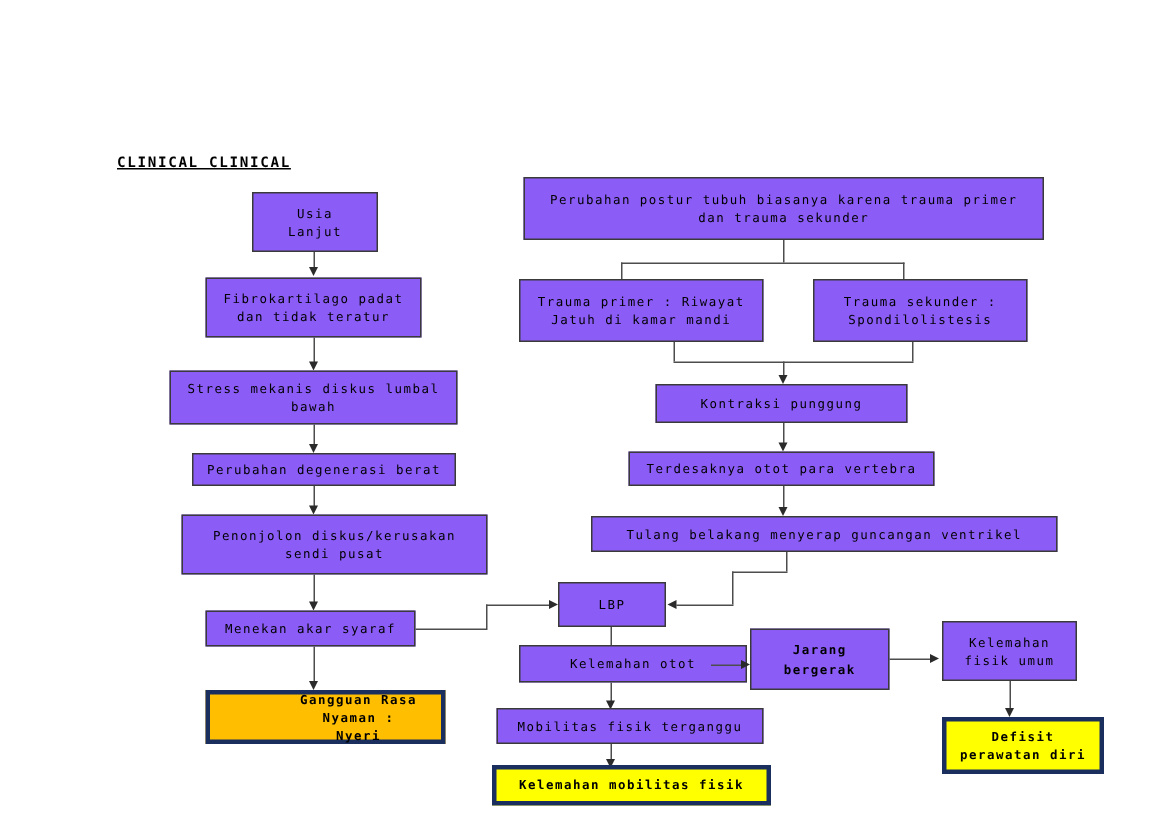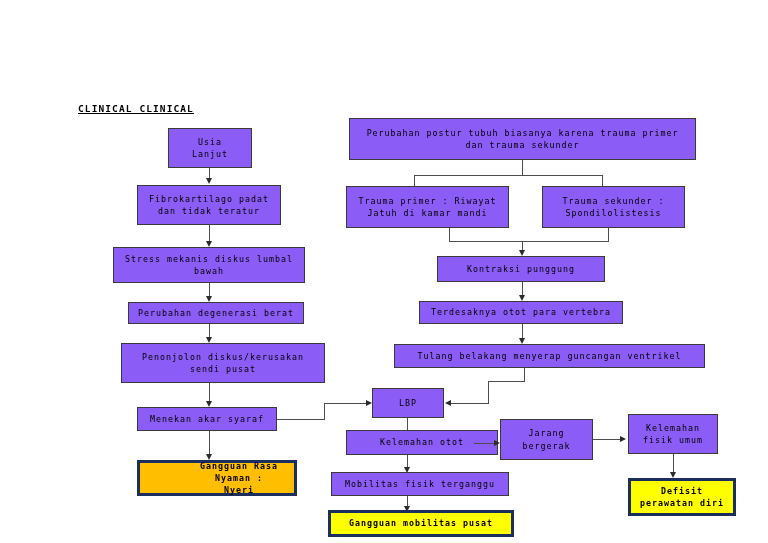--- a/index.html
+++ b/index.html
@@ -216,24 +216,24 @@
   <div class="arw down" style="left:404px; top:467px;"></div>
 
   <div class="node" style="left:331px; top:472px; width:178px; height:24px;">
     <span class="txt">Mobilitas fisik terganggu</span>
   </div>
 
   <div class="ln v" style="left:407px; top:496px; height:11px;"></div>
   <div class="arw down" style="left:404px; top:506px;"></div>
 
   <div class="node hl-yellow" style="left:328px; top:510px; width:186px; height:27px;">
-    <span class="txt">Gangguan mobilitas pusat</span>
-  </div>
-
-  <div class="node" style="left:500px; top:419px; width:93px; height:41px;">
+    <span class="txt">Kelemahan mobilitas fisik</span>
+  </div>
+
+  <div class="node" style="left:500px; top:419px; width:93px; height:41px;font-weight:bold;">
     <span class="txt">Jarang
 bergerak</span>
   </div>
 
   <div class="ln h" style="left:593px; top:439px; width:28px;"></div>
   <div class="arw right" style="left:620px; top:436px;"></div>
 
   <div class="node" style="left:628px; top:414px; width:90px; height:40px;">
     <span class="txt">Kelemahan
 fisik umum</span>

